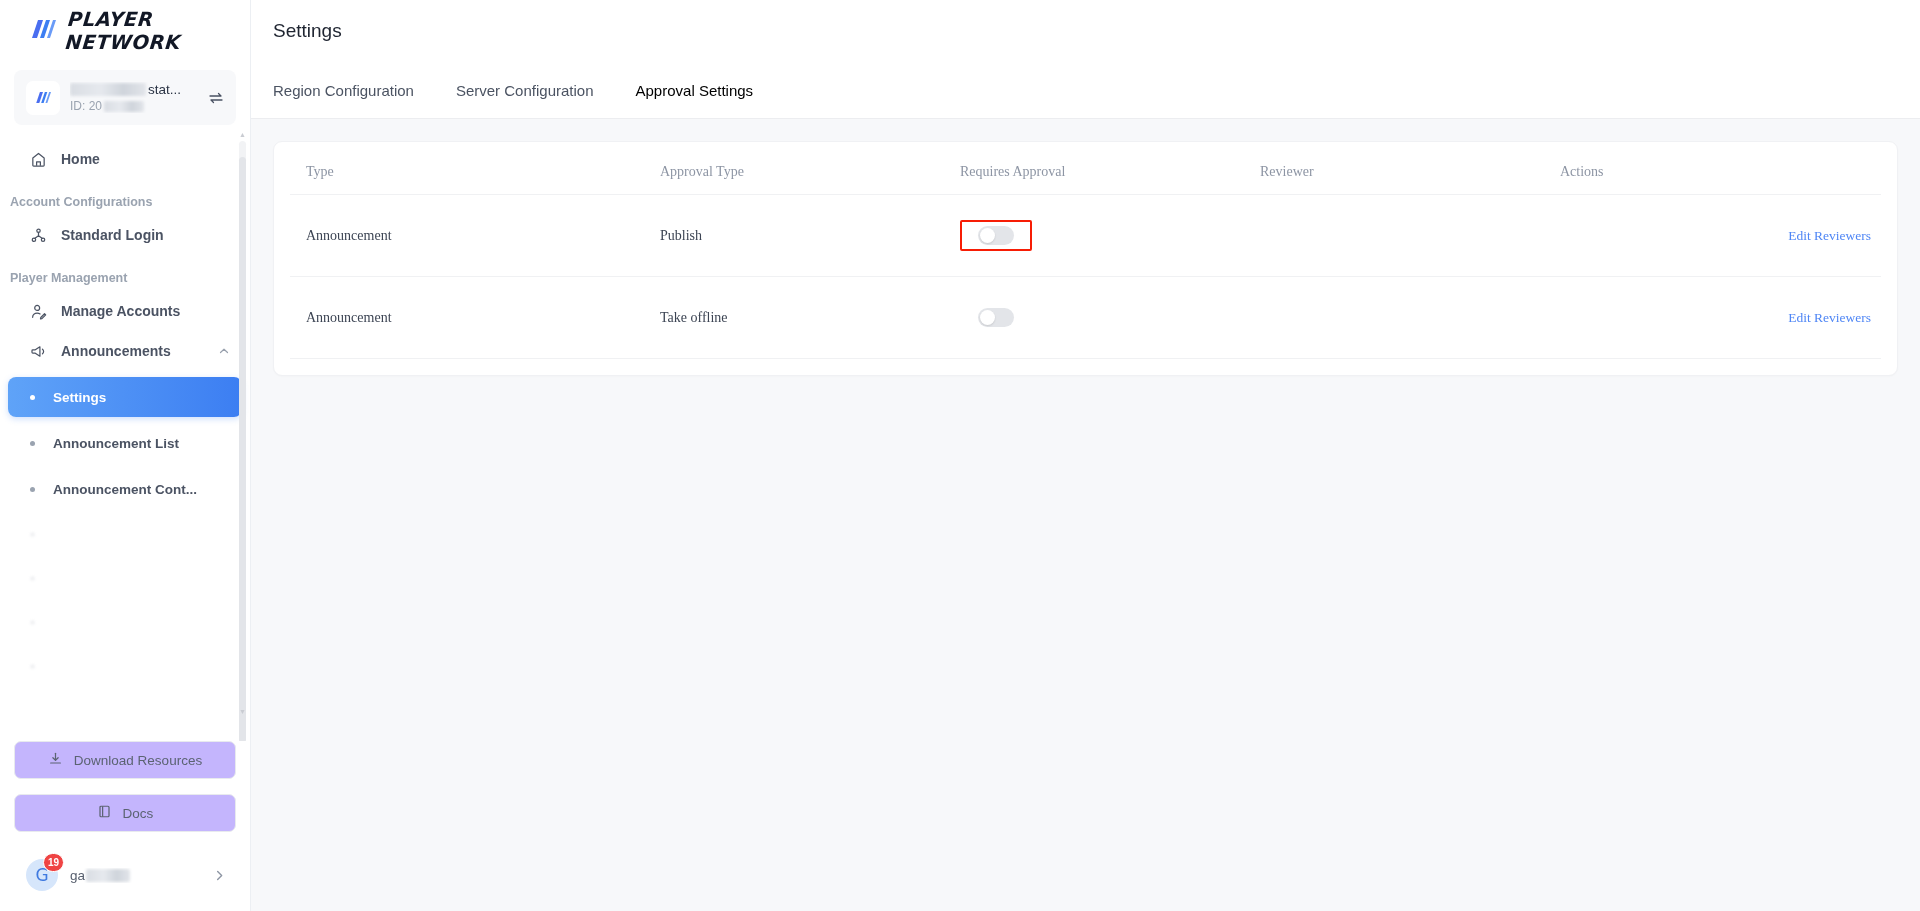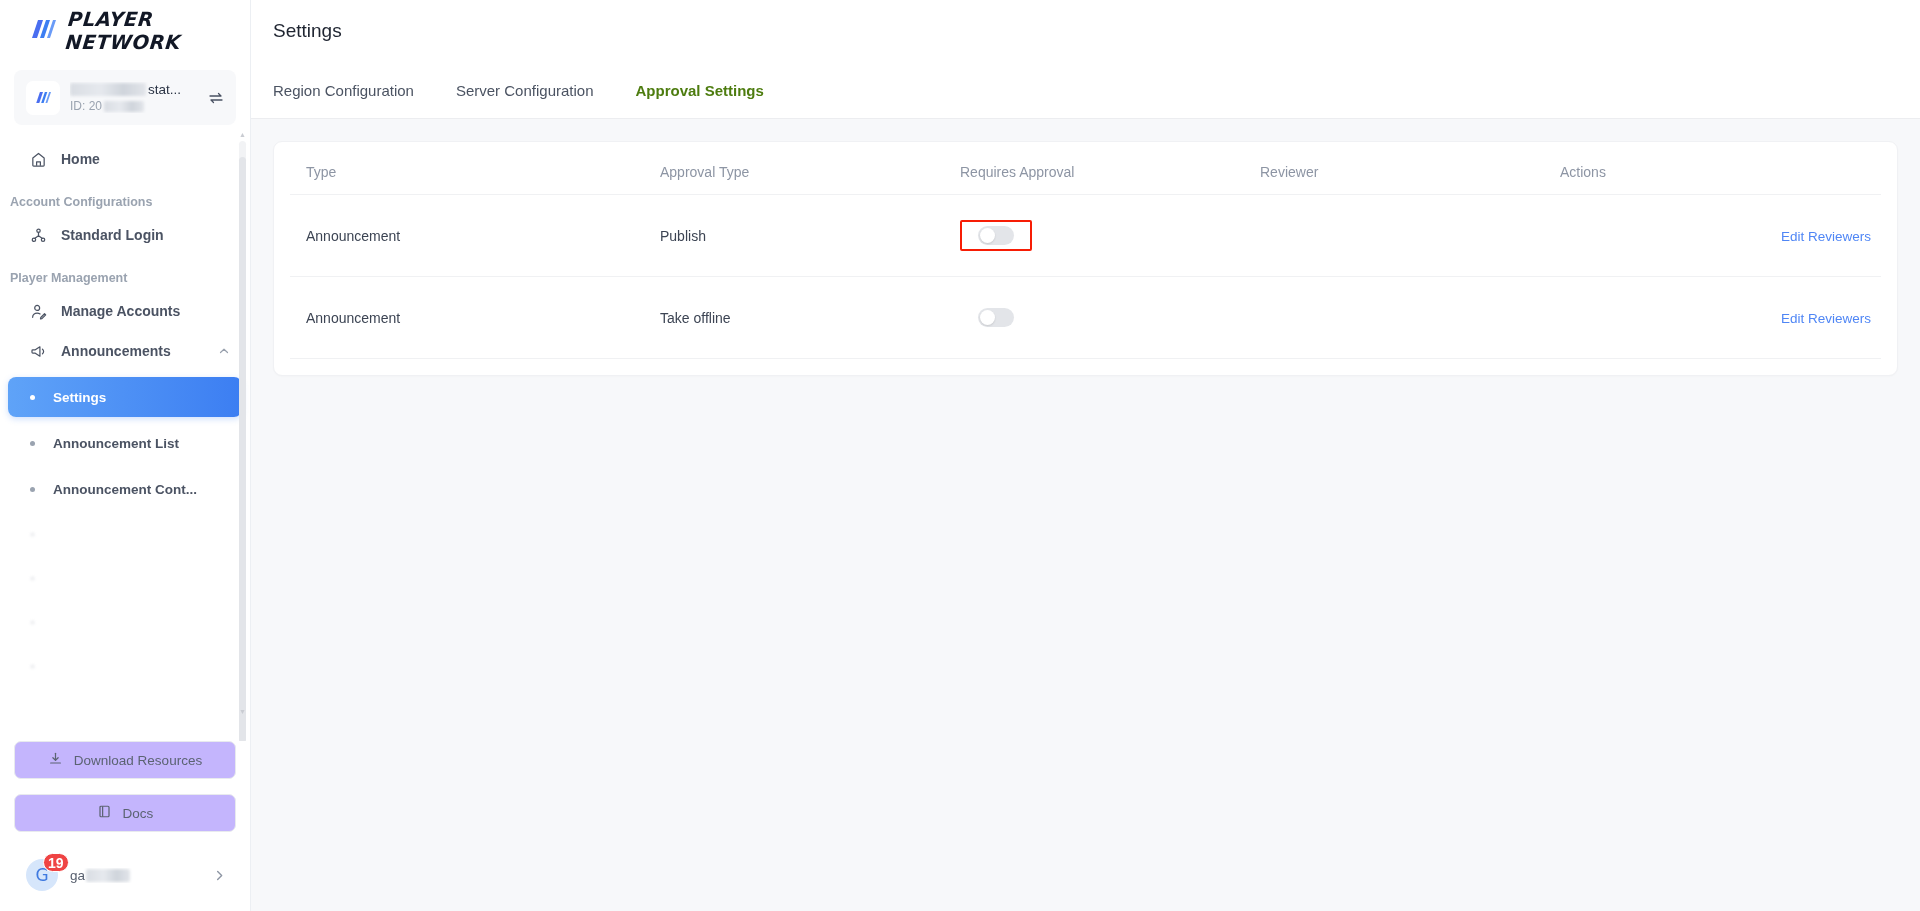--- a/index.html
+++ b/index.html
@@ -223,21 +223,21 @@
     font-size: 17px; font-weight: 400; color: #3f7ae0;
     font-family: "DejaVu Sans", sans-serif;
   }
   .badge {
     position: absolute;
     top: -6px; left: 17px;
     min-width: 19px; height: 19px;
     border-radius: 10px;
     background: #ef4444;
     color: #fff;
-    font-size: 14px;
+    font-size: 10px;
     font-weight: 700;
     display: flex; align-items: center; justify-content: center;
     padding: 0 4px;
     border: 1.5px solid #fff;
   }
   .user-name {
     flex: 1;
     font-size: 13.5px;
     color: #565e6d;
     display: flex; align-items: center; gap: 1px;
@@ -281,35 +281,35 @@
     font-size: 15px;
     color: #4c5costants;
     color: #4b5362;
     cursor: pointer;
     position: relative;
     height: 57px;
     display: flex;
     align-items: center;
     text-align: center;
   }
-  .tab.active { color: #4d7c0f; font-weight: 700; }
+  .tab.active { color: #000000; font-weight: 400; }
 
   .content {
     flex: 1 1 auto;
     padding: 22px 22px 0 22px;
     overflow: hidden;
   }
   .card {
     background: #ffffff;
     border-radius: 9px;
     border: 1px solid #f0f1f4;
     padding: 0 16px 16px 16px;
     box-shadow: 0 1px 2px rgba(20,30,60,.02);
   }
-  table.tbl { width: 100%; border-collapse: collapse; table-layout: fixed; }
+  table.tbl { width: 100%; border-collapse: collapse; table-layout: fixed; font-family: Liberation Serif, serif; }
   table.tbl th {
     text-align: left;
     font-size: 14px;
     font-weight: 400;
     color: #8d95a4;
     padding: 22px 0 14px 0;
     border-bottom: 1px solid #f0f1f3;
   }
   table.tbl td {
     font-size: 14px;

